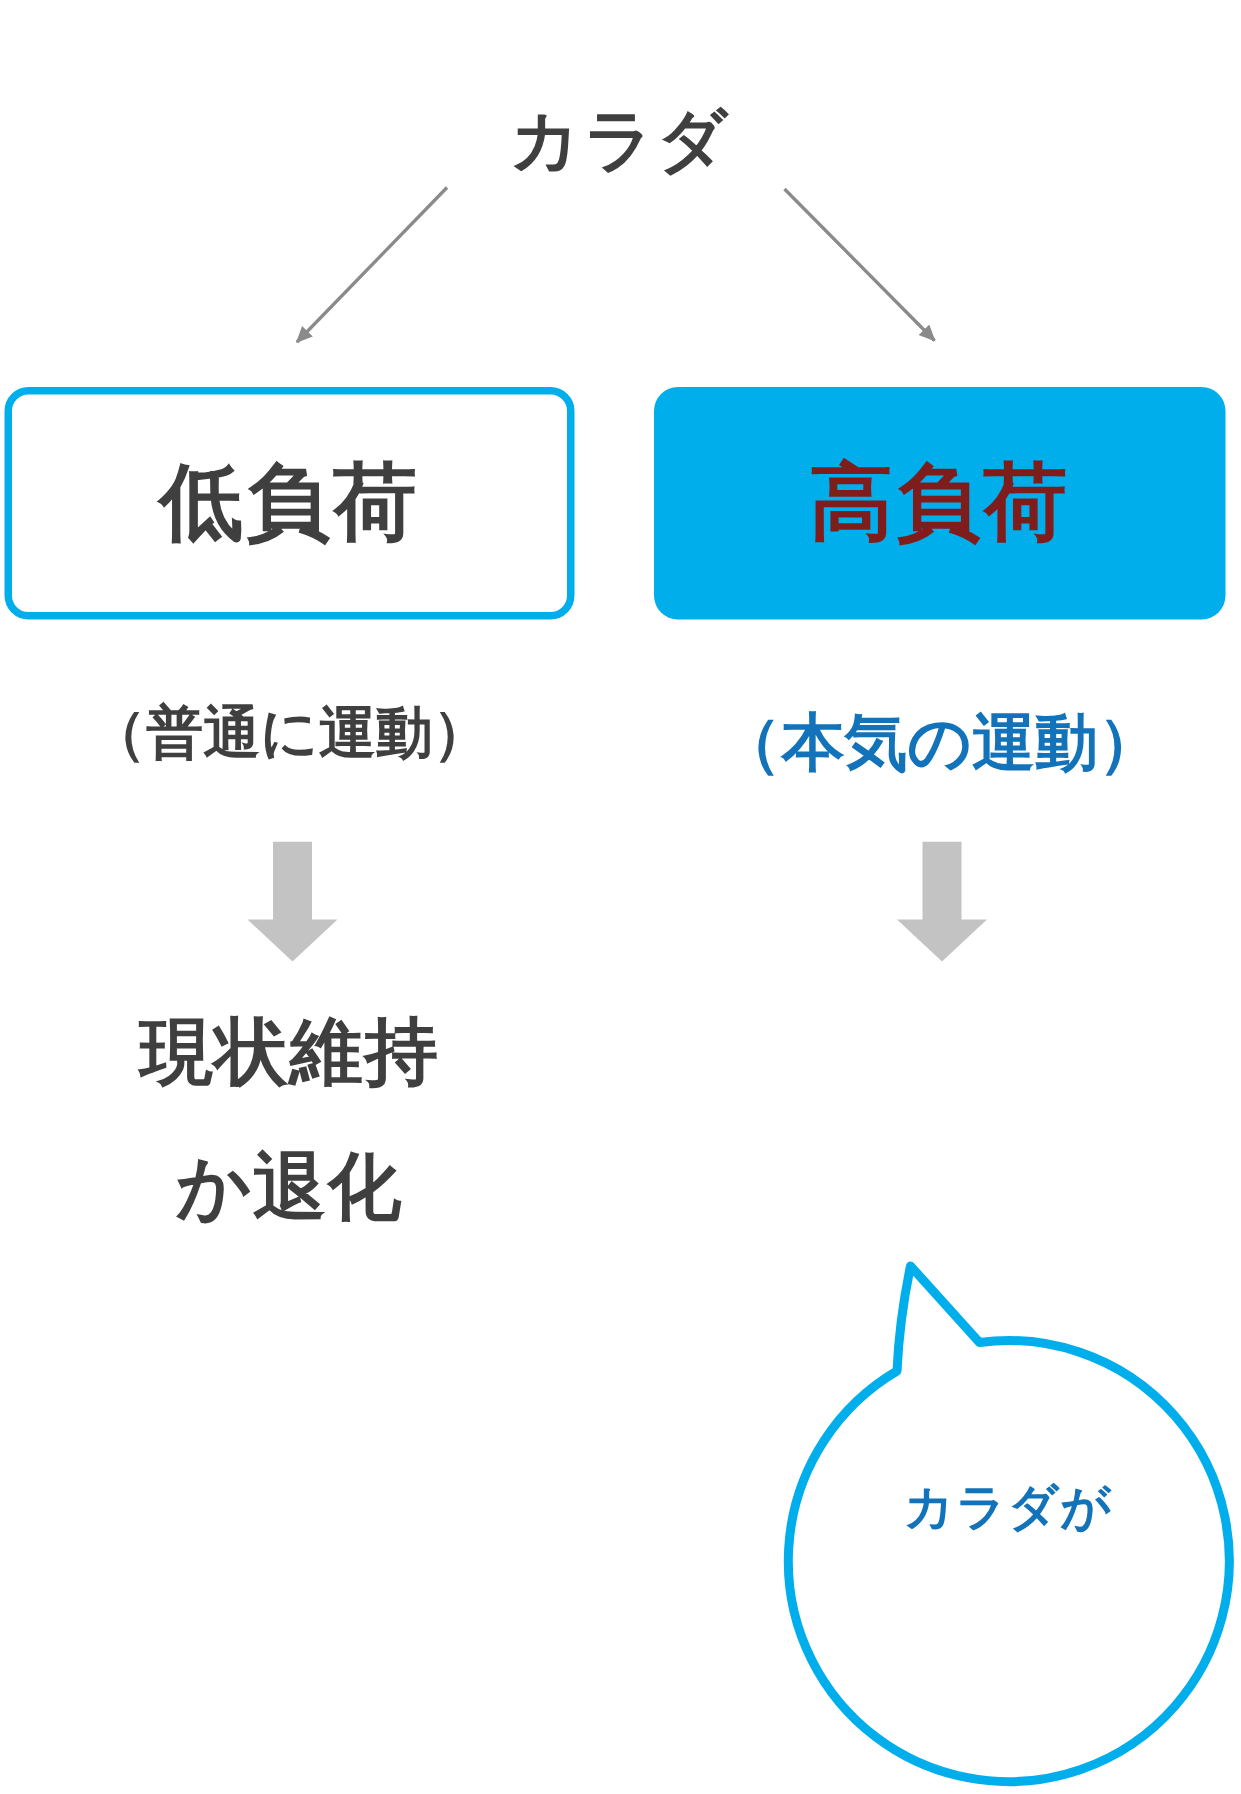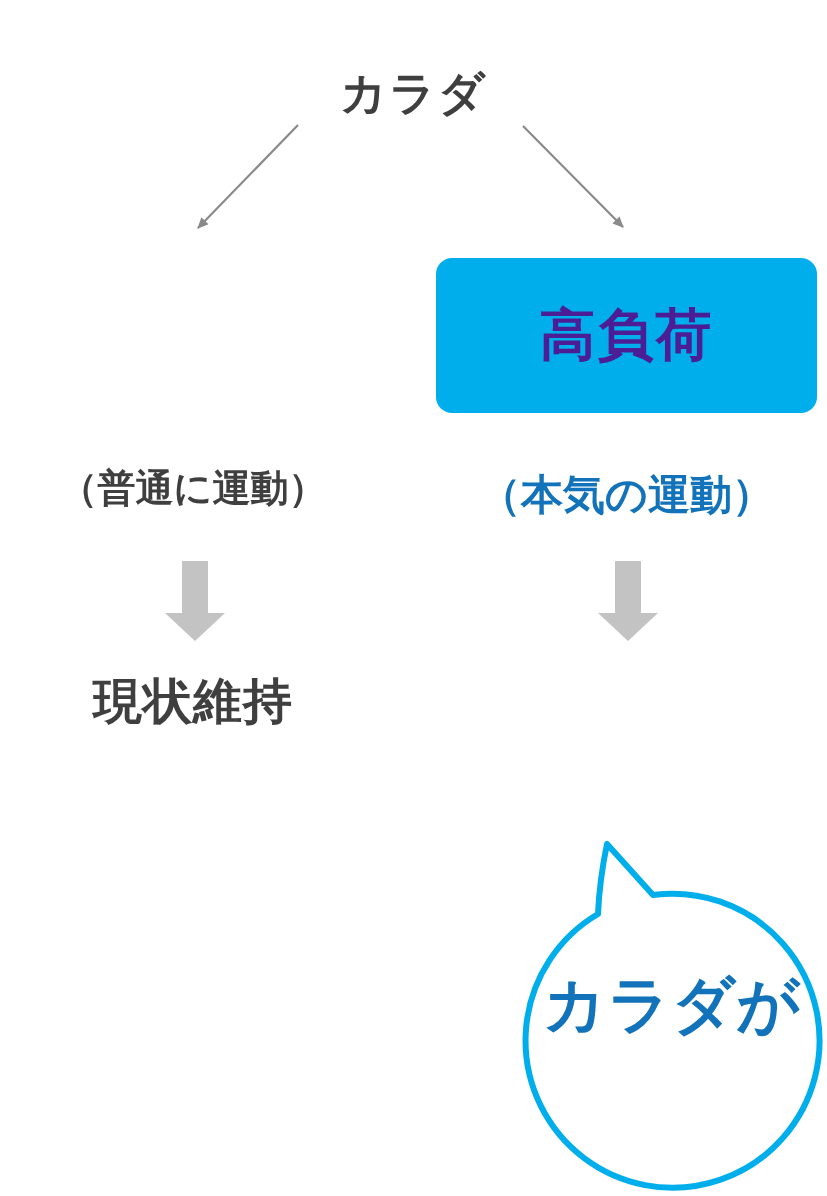--- a/index.html
+++ b/index.html
@@ -51,21 +51,21 @@
   }
   .box-left {
     left: 3px; width: 380px;
     background: #fff;
     border: 5px solid var(--accent-blue);
     color: var(--dark-text);
   }
   .box-right {
     left: 436px; width: 381px;
     background: var(--accent-blue);
-    color: #4c1d95;
+    color: #7f1d1d;
   }
 
   .sub {
     position: absolute;
     font-weight: bold; text-align: center;
     display: flex; align-items: center; justify-content: center;
   }
   .sub-left {
     top: 458px; left: 0; width: 386px; height: 60px;
     font-size: 38px; color: var(--dark-text);
@@ -95,21 +95,21 @@
 
   .bubble { position: absolute; left: 500px; top: 830px; }
   .bubble-path {
     fill: #ffffff;
     stroke: var(--accent-blue);
     stroke-width: 6px;
     stroke-linejoin: round;
   }
   .bubble-text {
     position: absolute; left: 522px; top: 958px; width: 300px;
-    font-weight: bold; font-size: 62px;
+    font-weight: bold; font-size: 33px;
     color: var(--text-blue);
     letter-spacing: 1px;
   }
   .bline {
     height: 94px;
     display: flex; align-items: center; justify-content: center;
   }
 </style>
 </head>
 <body>
@@ -121,36 +121,40 @@
   <svg class="branch-arrows" width="827" height="260" viewBox="0 0 827 260" aria-hidden="true">
     <defs>
       <marker id="arrowhead" markerWidth="14" markerHeight="12" refX="10" refY="5" orient="auto" markerUnits="userSpaceOnUse">
         <path class="arrowhead-shape" d="M0,0 L11,5 L0,10 Z"></path>
       </marker>
     </defs>
     <line x1="298" y1="125" x2="198" y2="228" marker-end="url(#arrowhead)"></line>
     <line x1="523" y1="126" x2="623" y2="227" marker-end="url(#arrowhead)"></line>
   </svg>
 
+  <div class="box box-left">
+    <span>低負荷</span>
+  </div>
   <div class="box box-right">
     <span>高負荷</span>
   </div>
 
   <div class="sub sub-left">（普通に運動）</div>
   <div class="sub sub-right">（本気の運動）</div>
 
   <svg class="block-arrow block-arrow-left" width="60" height="80" viewBox="0 0 60 80" aria-hidden="true">
     <polygon points="17,0 43,0 43,52 60,52 30,80 0,52 17,52"></polygon>
   </svg>
   <svg class="block-arrow block-arrow-right" width="60" height="80" viewBox="0 0 60 80" aria-hidden="true">
     <polygon points="17,0 43,0 43,52 60,52 30,80 0,52 17,52"></polygon>
   </svg>
 
   <div class="result result-left">
     <div class="rline">現状維持</div>
+    <div class="rline">か退化</div>
   </div>
 
   <svg class="bubble" width="327" height="366" viewBox="0 0 327 366" aria-hidden="true">
     <path class="bubble-path" d="M 98,84 A 147 147 0 1 0 153,65 L 107,14 C 102,38 99,62 98,84 Z"></path>
   </svg>
   <div class="bubble-text">
     <div class="bline">カラダが</div>
   </div>
 
 </div>

